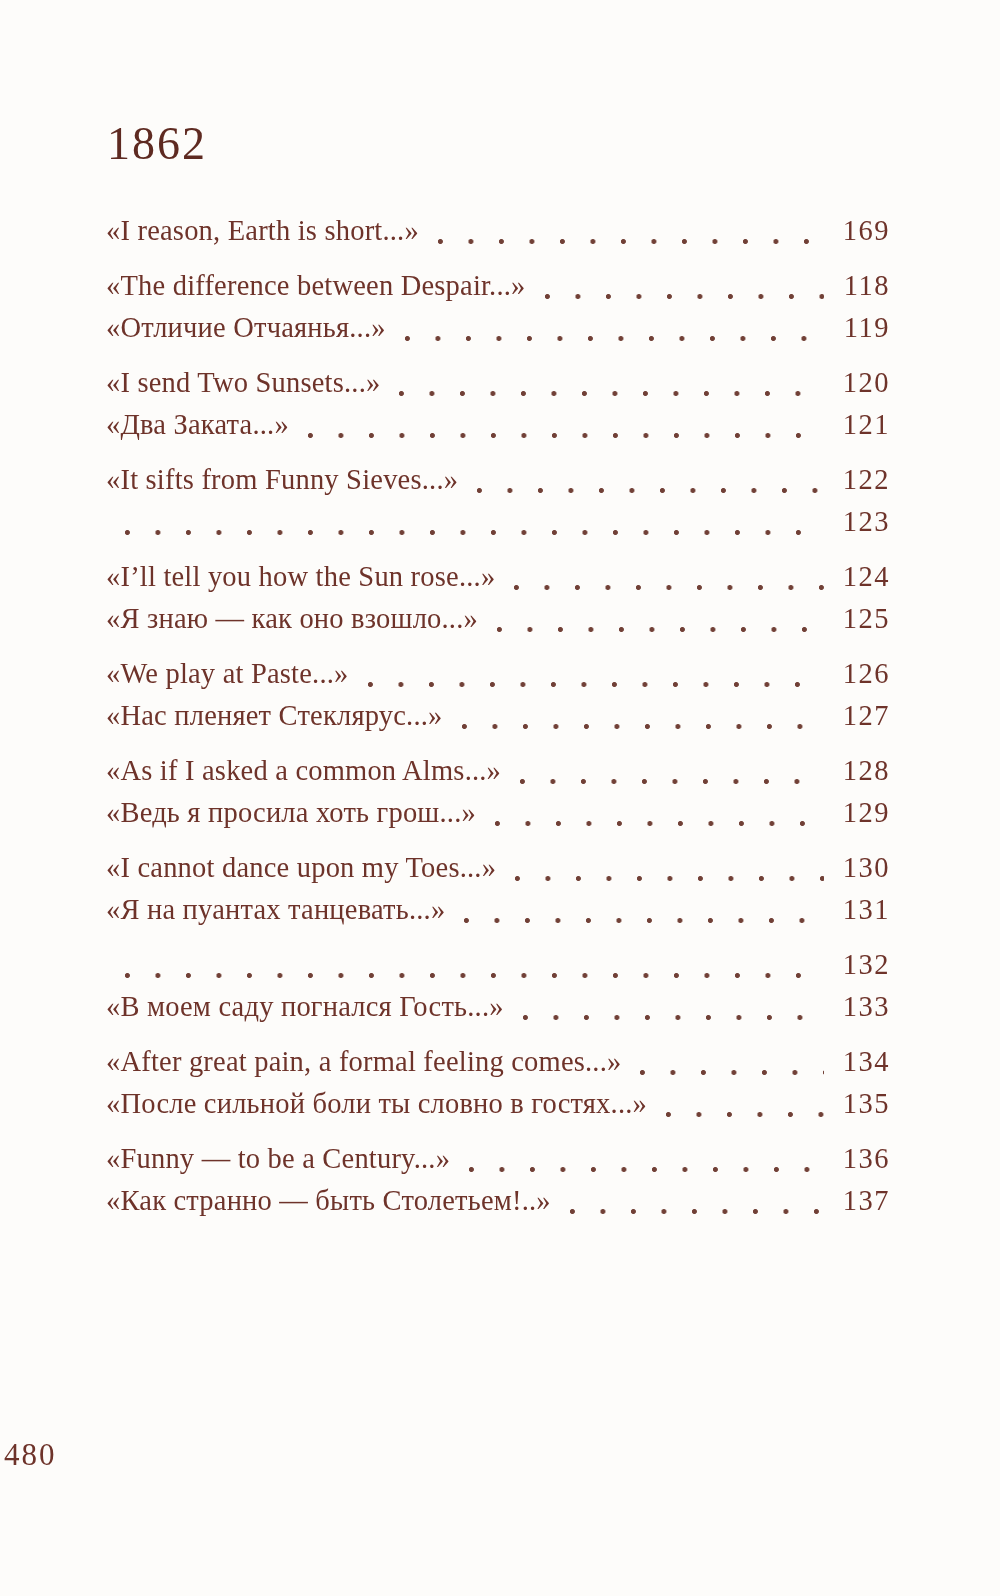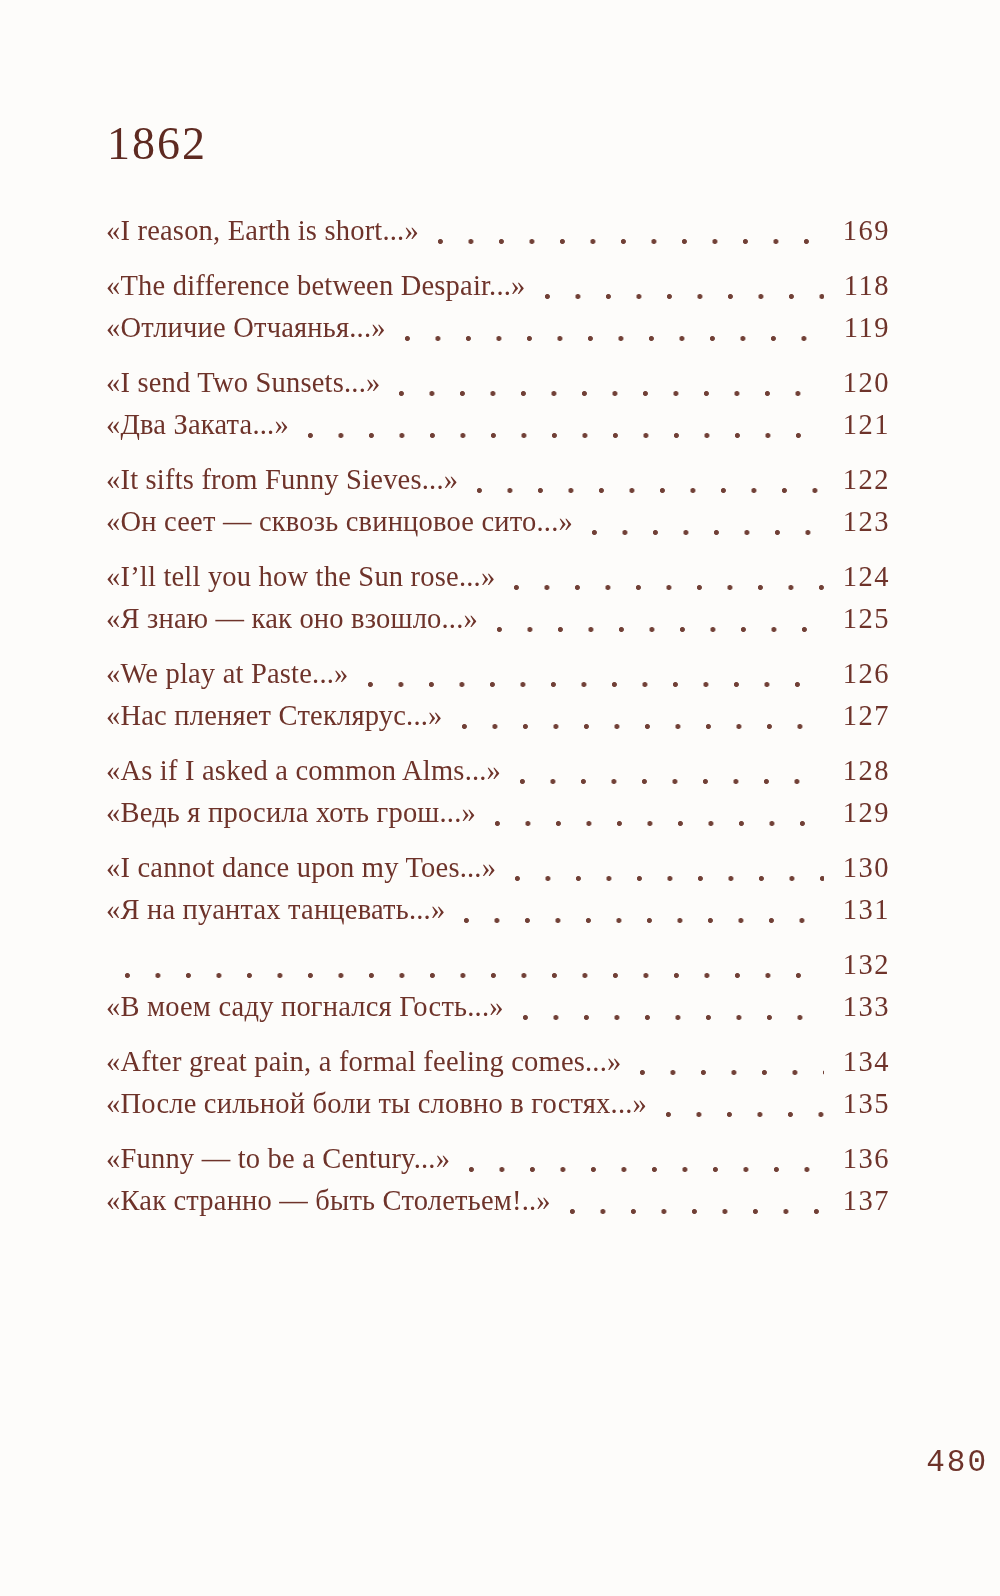--- a/index.html
+++ b/index.html
@@ -64,28 +64,27 @@
   .pnum {
     min-width: 60px;
     text-align: right;
     letter-spacing: 1.5px;
   }
   .folio {
     position: absolute;
     left: 0;
     right: 0;
     top: 1432px;
-    margin: 12px;
-    text-align: right;
+    margin: 4px;
+    text-align: left;
     font-size: 31px;
     line-height: 1.2;
     letter-spacing: 2px;
     font-weight: 400;
     color: var(--ink, #6e332a);
-    font-family: Liberation Mono, monospace;
   }
 </style>
 </head>
 <body>
 
 <main class="page">
   <h1 class="year">1862</h1>
   <section class="toc" id="toc-list">
   <div class="pair">
     <div class="row">
@@ -122,21 +121,20 @@
     </div>
   </div>
 
   <div class="pair">
     <div class="row">
       <span class="title">«It sifts from Funny Sieves...»</span>
       <span class="dots"></span>
       <span class="pnum">122</span>
     </div>
     <div class="row">
-      <span class="title">«Он сеет — сквозь свинцовое сито...»</span>
       <span class="dots"></span>
       <span class="pnum">123</span>
     </div>
   </div>
 
   <div class="pair">
     <div class="row">
       <span class="title">«I’ll tell you how the Sun rose...»</span>
       <span class="dots"></span>
       <span class="pnum">124</span>

